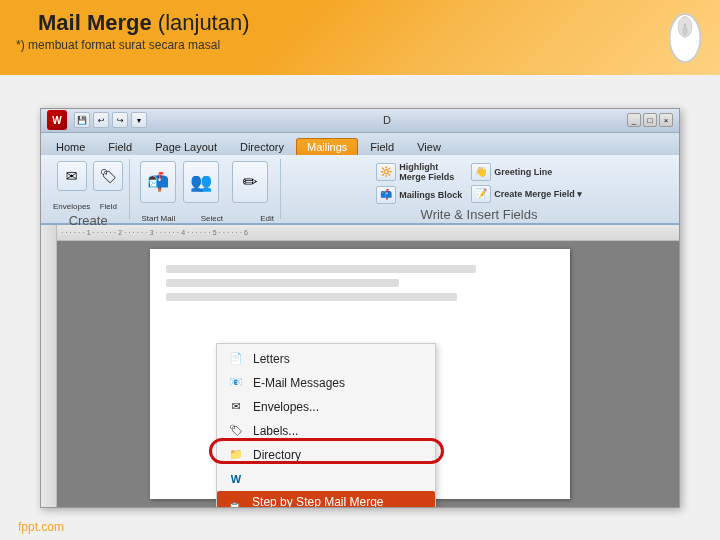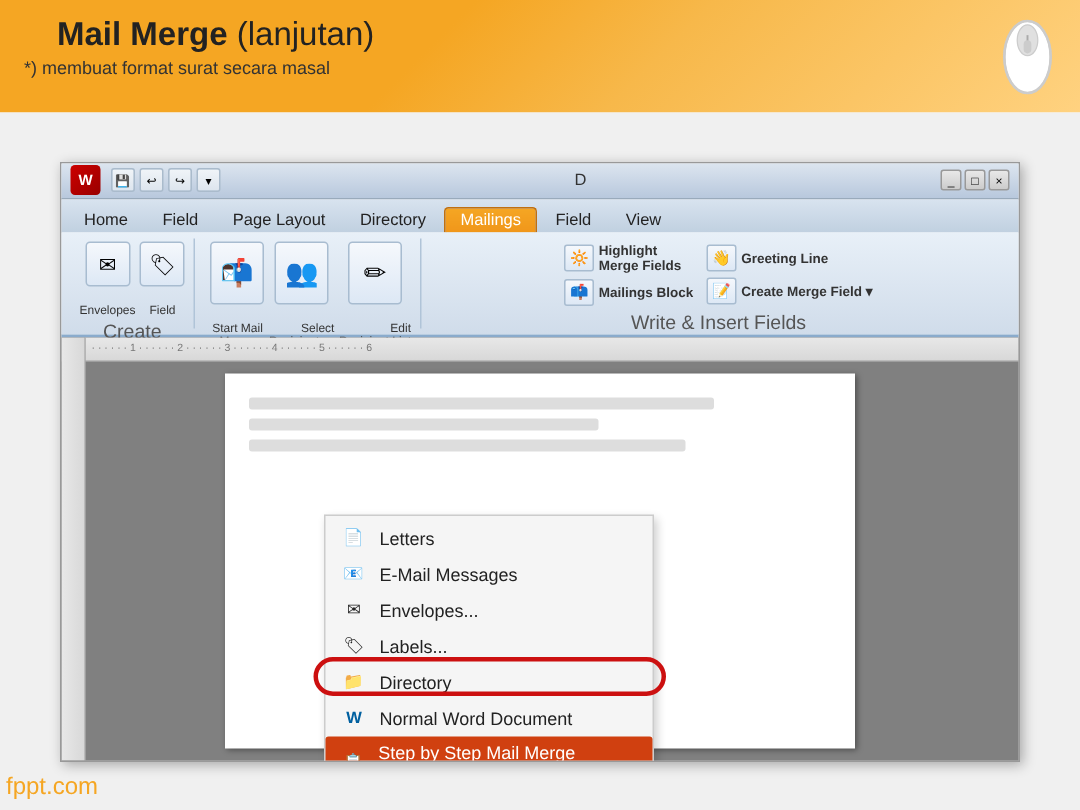--- a/index.html
+++ b/index.html
@@ -42,22 +42,22 @@
       right: 10px;
       top: 8px;
       width: 50px;
       height: 60px;
     }
 
     
     .footer {
       position: absolute;
       bottom: 6px;
-      left: 4px;
-      font-size: 16px;
+      left: 18px;
+      font-size: 12px;
       color: #f5a623;
     }
 
     
     .main-content {
       width: 100%;
       height: 465px;
       background: #f0f0f0;
       display: flex;
       align-items: center;
@@ -489,21 +489,20 @@
         <div class="menu-item">
           <div class="menu-icon">🏷</div>
           <span>Labels...</span>
         </div>
         <div class="menu-item">
           <div class="menu-icon">📁</div>
           <span>Directory</span>
         </div>
         <div class="menu-item">
           <div class="menu-icon" style="font-weight:bold;color:#0060a0;">W</div>
-          <span>Normal Word Document</span>
         </div>
         <div class="menu-item highlighted">
           <div class="menu-icon">📋</div>
           <span>Step by Step Mail Merge Wizard...</span>
         </div>
       </div>
 
       <div class="highlight-circle"></div>
 
     </div>

